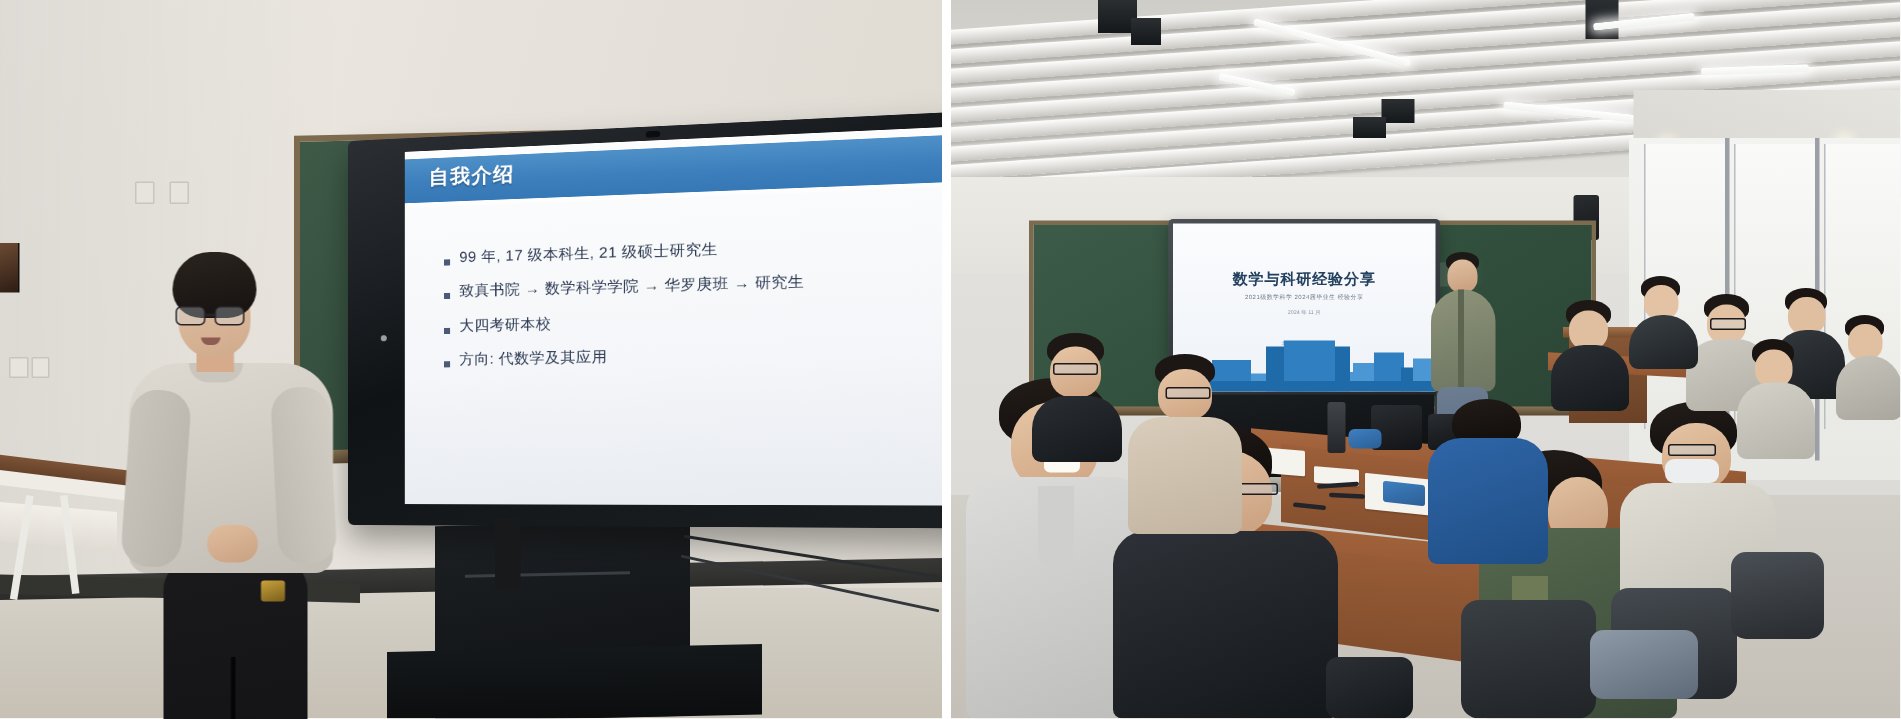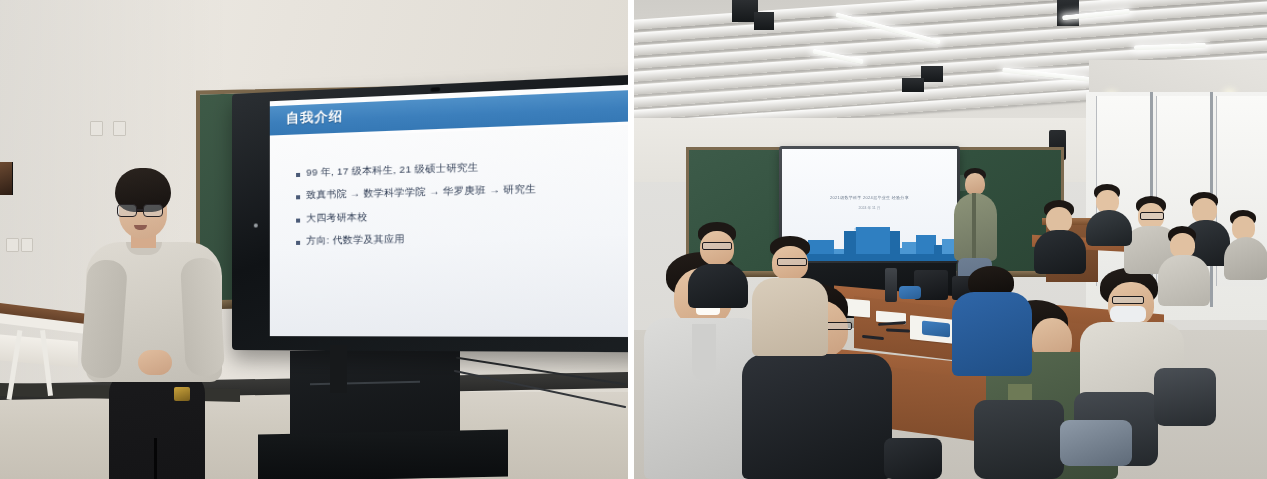--- a/index.html
+++ b/index.html
@@ -330,20 +330,21 @@
     <div class="rc-mullion" style="left:516px;"></div>
     <div class="rc-mullion" style="left:576px;"></div>
 
     <div class="rc-board"></div>
     <div class="rc-board-chalk"></div>
     <div class="rc-board-tray"></div>
 
     <div id="display-right">
       <div class="dr-bezel"></div>
       <div class="dr-screen">
+        <div class="sr-title">数学与科研经验分享</div>
         <div class="sr-sub">2021级数学科学 2024届毕业生 经验分享</div>
         <div class="sr-date">2024 年 11 月 </div>
         <div class="sr-univ">北京航空航天大学</div>
         <div class="sr-skyline">
           <span class="sk lt" style="left:6px;width:20px;height:15px;"></span>
           <span class="sk" style="left:26px;width:26px;height:21px;"></span>
           <span class="sk lt" style="left:52px;width:16px;height:12px;"></span>
           <span class="sk dk" style="left:68px;width:22px;height:24px;"></span>
           <span class="sk" style="left:90px;width:14px;height:17px;"></span>
           <span class="sk lt" style="left:104px;width:18px;height:13px;"></span>

